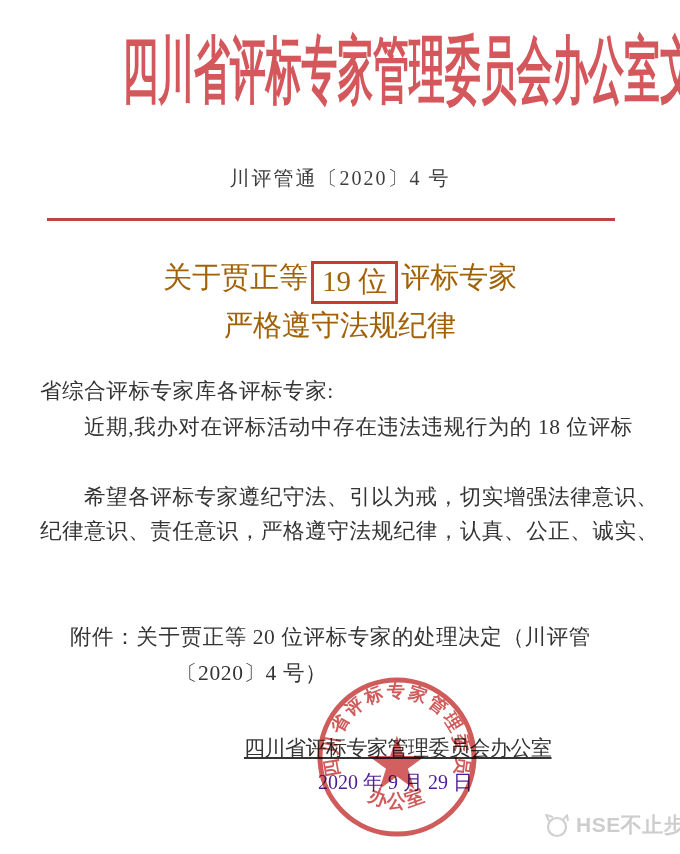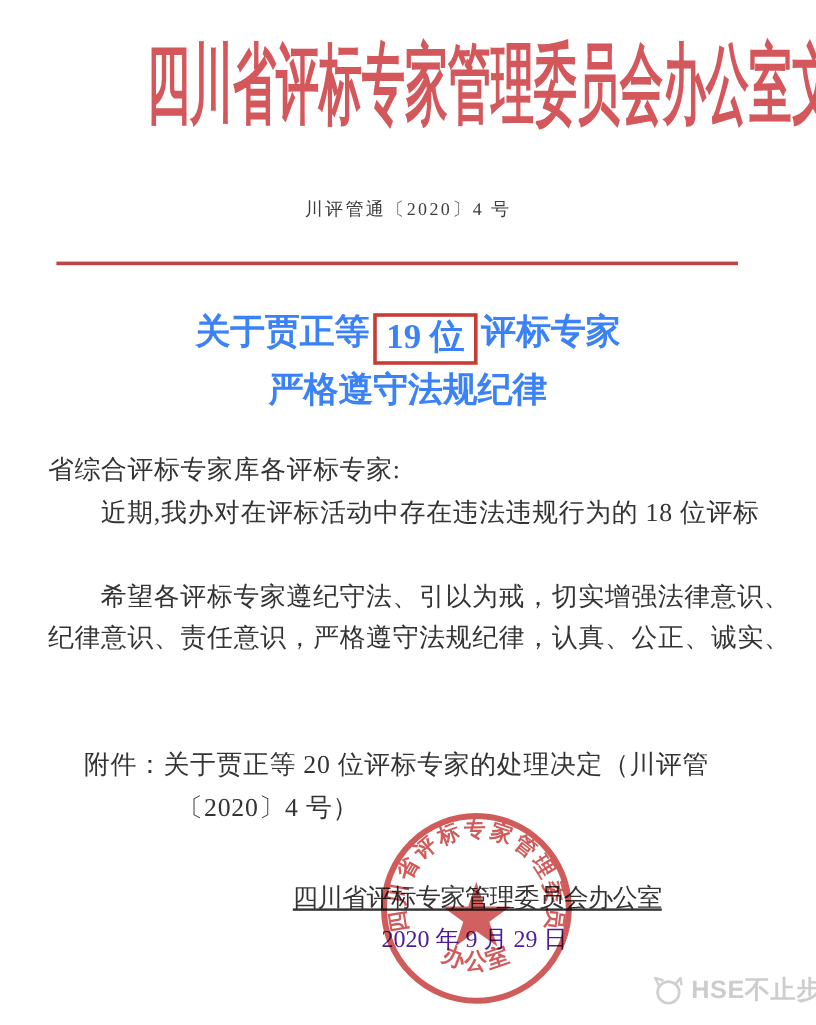--- a/index.html
+++ b/index.html
@@ -22,38 +22,38 @@
     font-weight: 700;
     color: #d4575c;
     transform: scale(0.64, 1.3);
     transform-origin: 50% 0;
     letter-spacing: 0;
   }
   .doc-number {
     position: absolute;
     top: 165px; left: 0; right: 0;
     text-align: center;
-    font-size: 15px;
+    font-size: 20px;
     letter-spacing: 2px;
     color: #3d3d3d;
   }
   .red-rule {
     position: absolute;
     top: 218px; left: 47px;
     width: 568px; height: 3px;
     background: #bc4348;
   }
   
   .doc-title {
     position: absolute;
     top: 256px; left: 0; right: 0;
     text-align: center;
     font-size: 29px;
-    font-weight: 700;
-    color: #3b82f6;
+    font-weight: 400;
+    color: #a16207;
     line-height: 42px;
   }
   .boxed {
     display: inline-block;
     border: 3px solid #c63d35;
     padding: 2px 8px 3px;
     margin: 0 3px;
     line-height: 1.1;
     vertical-align: -4px;
   }
@@ -113,21 +113,21 @@
     <div><span>关于贾正等</span><span class="boxed">19 位</span><span>评标专家</span></div>
     <div>严格遵守法规纪律</div>
   </div>
 
   <div class="bline" style="top:376px">省综合评标专家库各评标专家:</div>
   <div class="bline indent" style="top:412px">近期,我办对在评标活动中存在违法违规行为的 18 位评标</div>
   <div class="bline" style="top:516px">纪律意识、责任意识，严格遵守法规纪律，认真、公正、诚实、</div>
   <div class="bline indent" style="top:482px">希望各评标专家遵纪守法、引以为戒，切实增强法律意识、</div>
 
   <div class="bline" style="top:622px; left:70px">附件：关于贾正等 20 位评标专家的处理决定（川评管</div>
-  <div class="bline" style="top:658px; left:148px">〔2020〕4 号）</div>
+  <div class="bline" style="top:658px; left:176px">〔2020〕4 号）</div>
 
   <div class="sig-org">四川省评标专家管理委员会办公室</div>
   <div class="sig-date">2020 年 9 月 29 日</div>
 
   <svg class="seal" viewBox="0 0 172 172" aria-hidden="true">
     <circle cx="86" cy="86" r="77" fill="none" stroke="#c94444" stroke-width="5"></circle>
     <text x="86" y="93" font-size="74" fill="#cd4a4a" text-anchor="middle" dominant-baseline="central">★</text>
     <defs>
       <path id="seal-arc" d="M 29.6,106.5 A 60,60 0 1 1 142.4,106.5" fill="none"></path>
       <path id="seal-bottom-arc" d="M 54,127 A 60,60 0 0 0 118,127" fill="none"></path>

